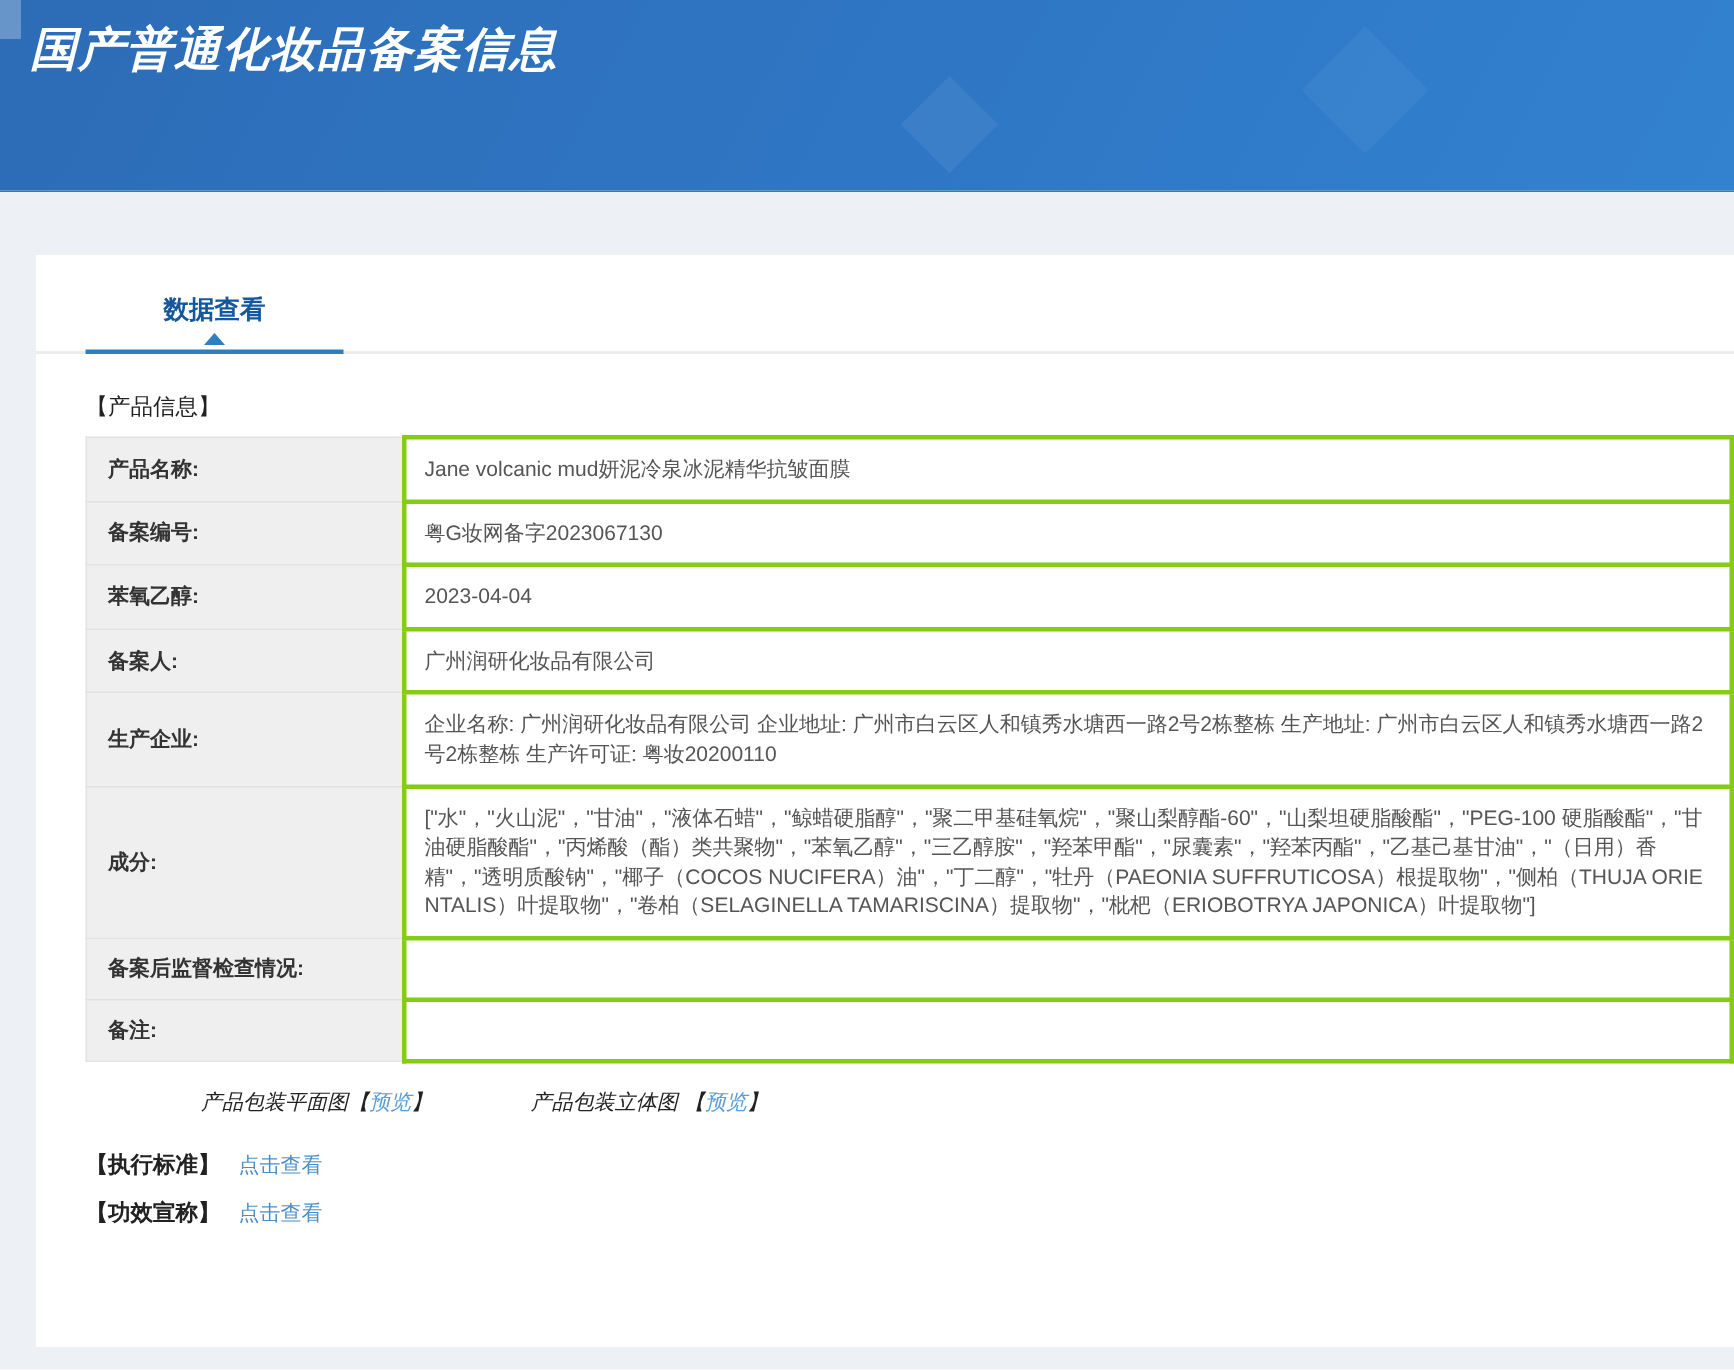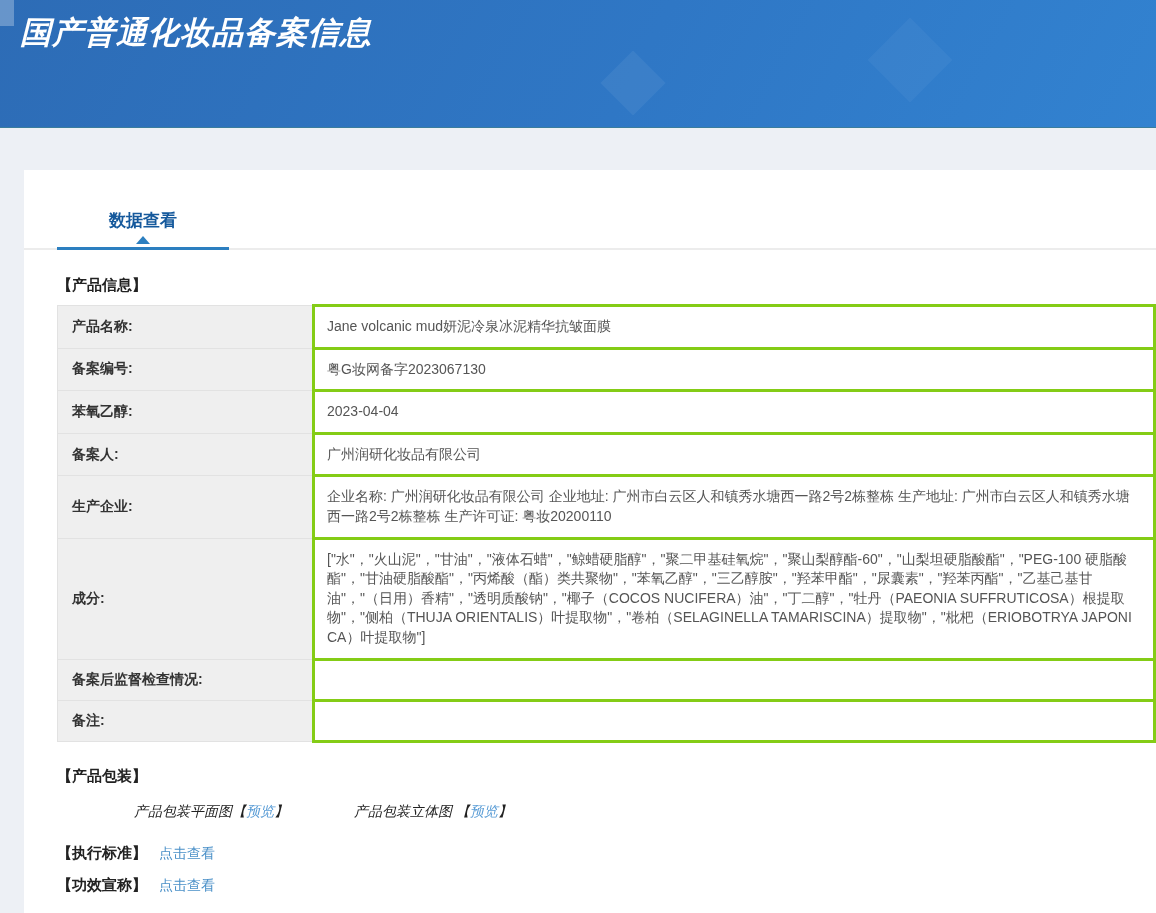--- a/index.html
+++ b/index.html
@@ -39,21 +39,21 @@
     letter-spacing:1px;
   }
   
   .card {
     margin:6px 0 0 24px;
     background:#ffffff;
     padding-bottom:40px;
     min-height:728px;
   }
   .tabbar {
-    padding-top:39px;
+    padding-top:25px;
     border-bottom:2px solid #ececec;
     position:relative;
     margin-top:42px;
   }
   .tab {
     position:relative;
     margin:0 0 -2px 33px;
     width:172px;
     text-align:center;
     font-size:17px;
@@ -69,33 +69,33 @@
     left:50%; bottom:3px;
     transform:translateX(-50%);
     width:0; height:0;
     border-left:7px solid transparent;
     border-right:7px solid transparent;
     border-bottom:8px solid #2c7fc0;
   }
   .section-title {
     margin:26px 10px 9px 33px;
     font-size:15px;
-    font-weight:bold;
+    font-weight:normal;
     color:#222;
   }
   
   .info-table {
     margin-left:33px;
     width:calc(100% - 33px);
     border-collapse:collapse;
     border:1px solid #d8d8d8;
     table-layout:fixed;
   }
   .info-table th {
-    width:256px;
+    width:212px;
     background:#efefef;
     text-align:left;
     vertical-align:middle;
     font-size:14px;
     font-weight:bold;
     color:#333;
     padding:11px 14px;
     border:1px solid #e2e2e2;
   }
   .info-table td {
@@ -185,21 +185,20 @@
         <th>备案后监督检查情况:</th>
         <td></td>
       </tr>
       <tr class="empty-row">
         <th>备注:</th>
         <td></td>
       </tr>
     </tbody>
   </table>
 
-  <div class="section-title" style="margin-top:24px;">【产品包装】</div>
 
   <div class="package-line">
     <span class="package-item">
       <span>产品包装平面图</span><span class="bracket">【</span><a class="preview-link">预览</a><span class="bracket">】</span>
     </span>
     <span class="package-item">
       <span>产品包装立体图 </span><span class="bracket">【</span><a class="preview-link">预览</a><span class="bracket">】</span>
     </span>
   </div>
 

